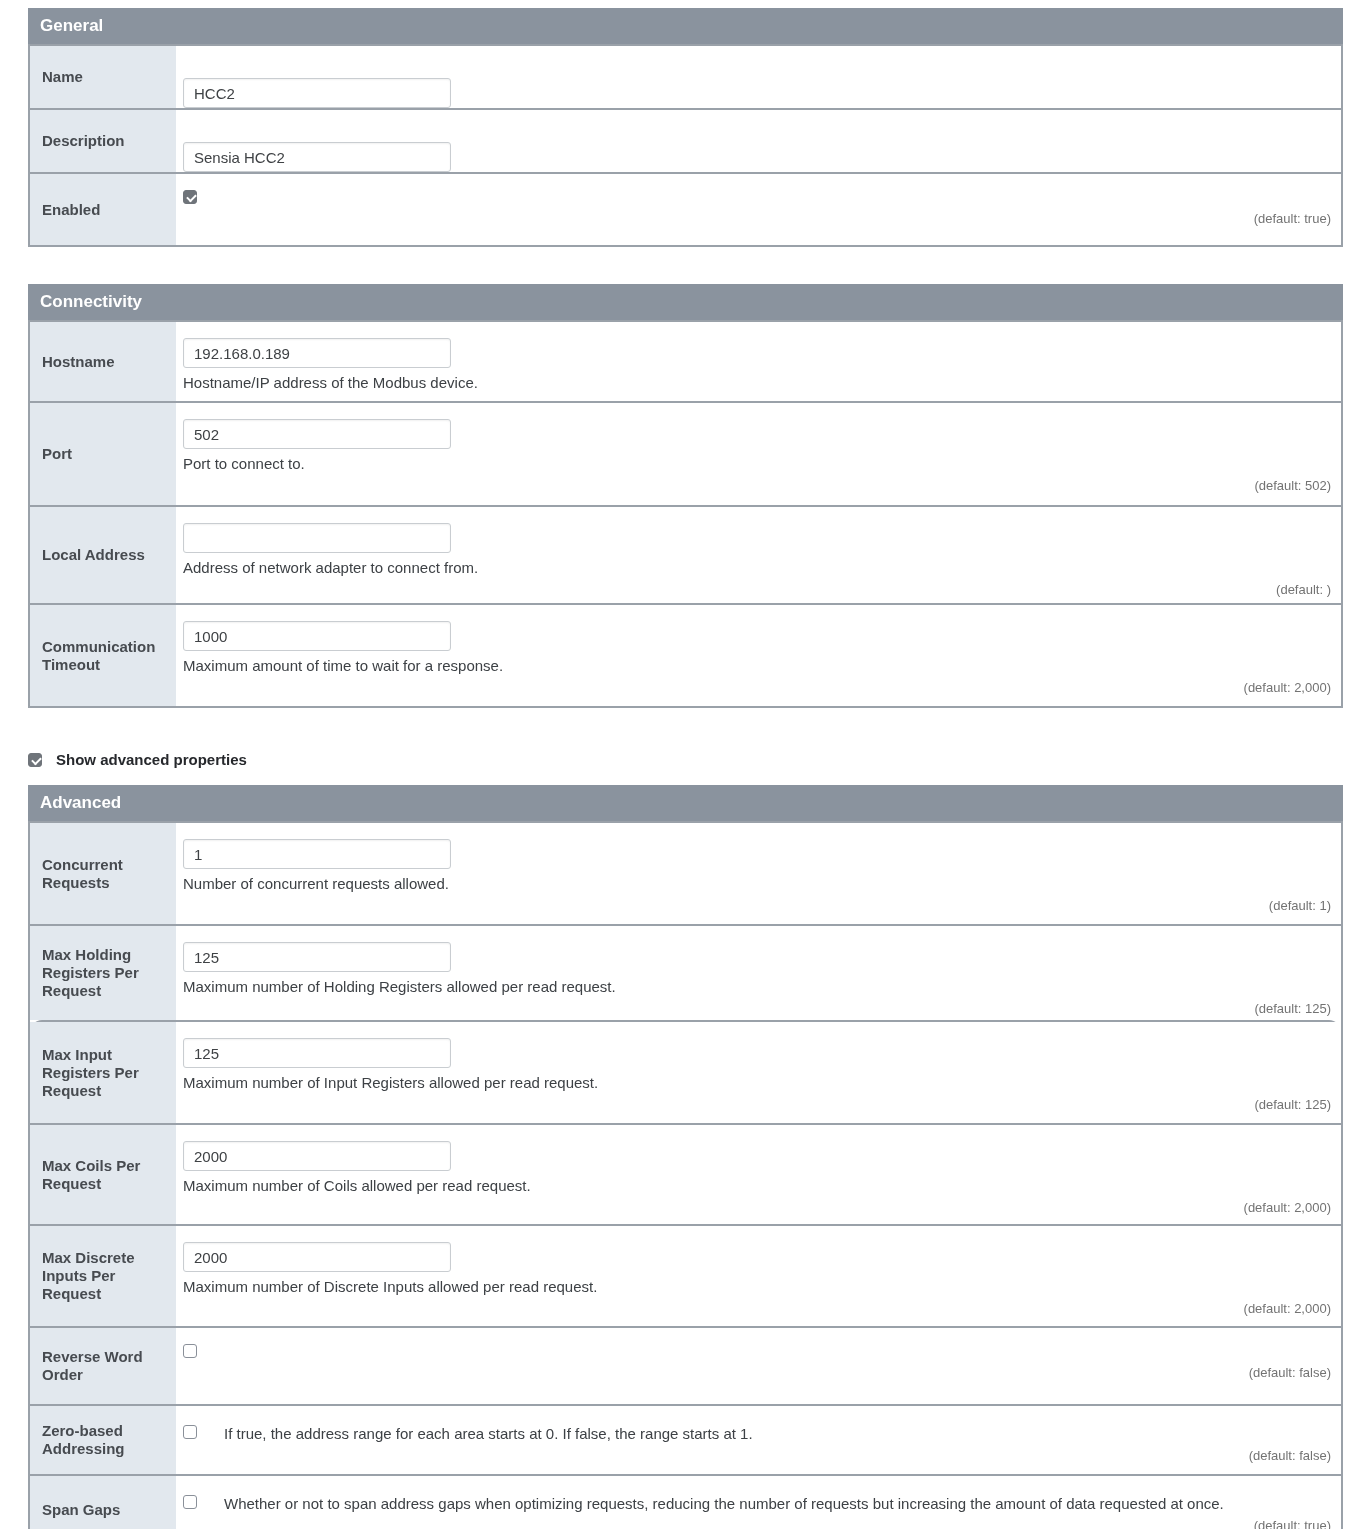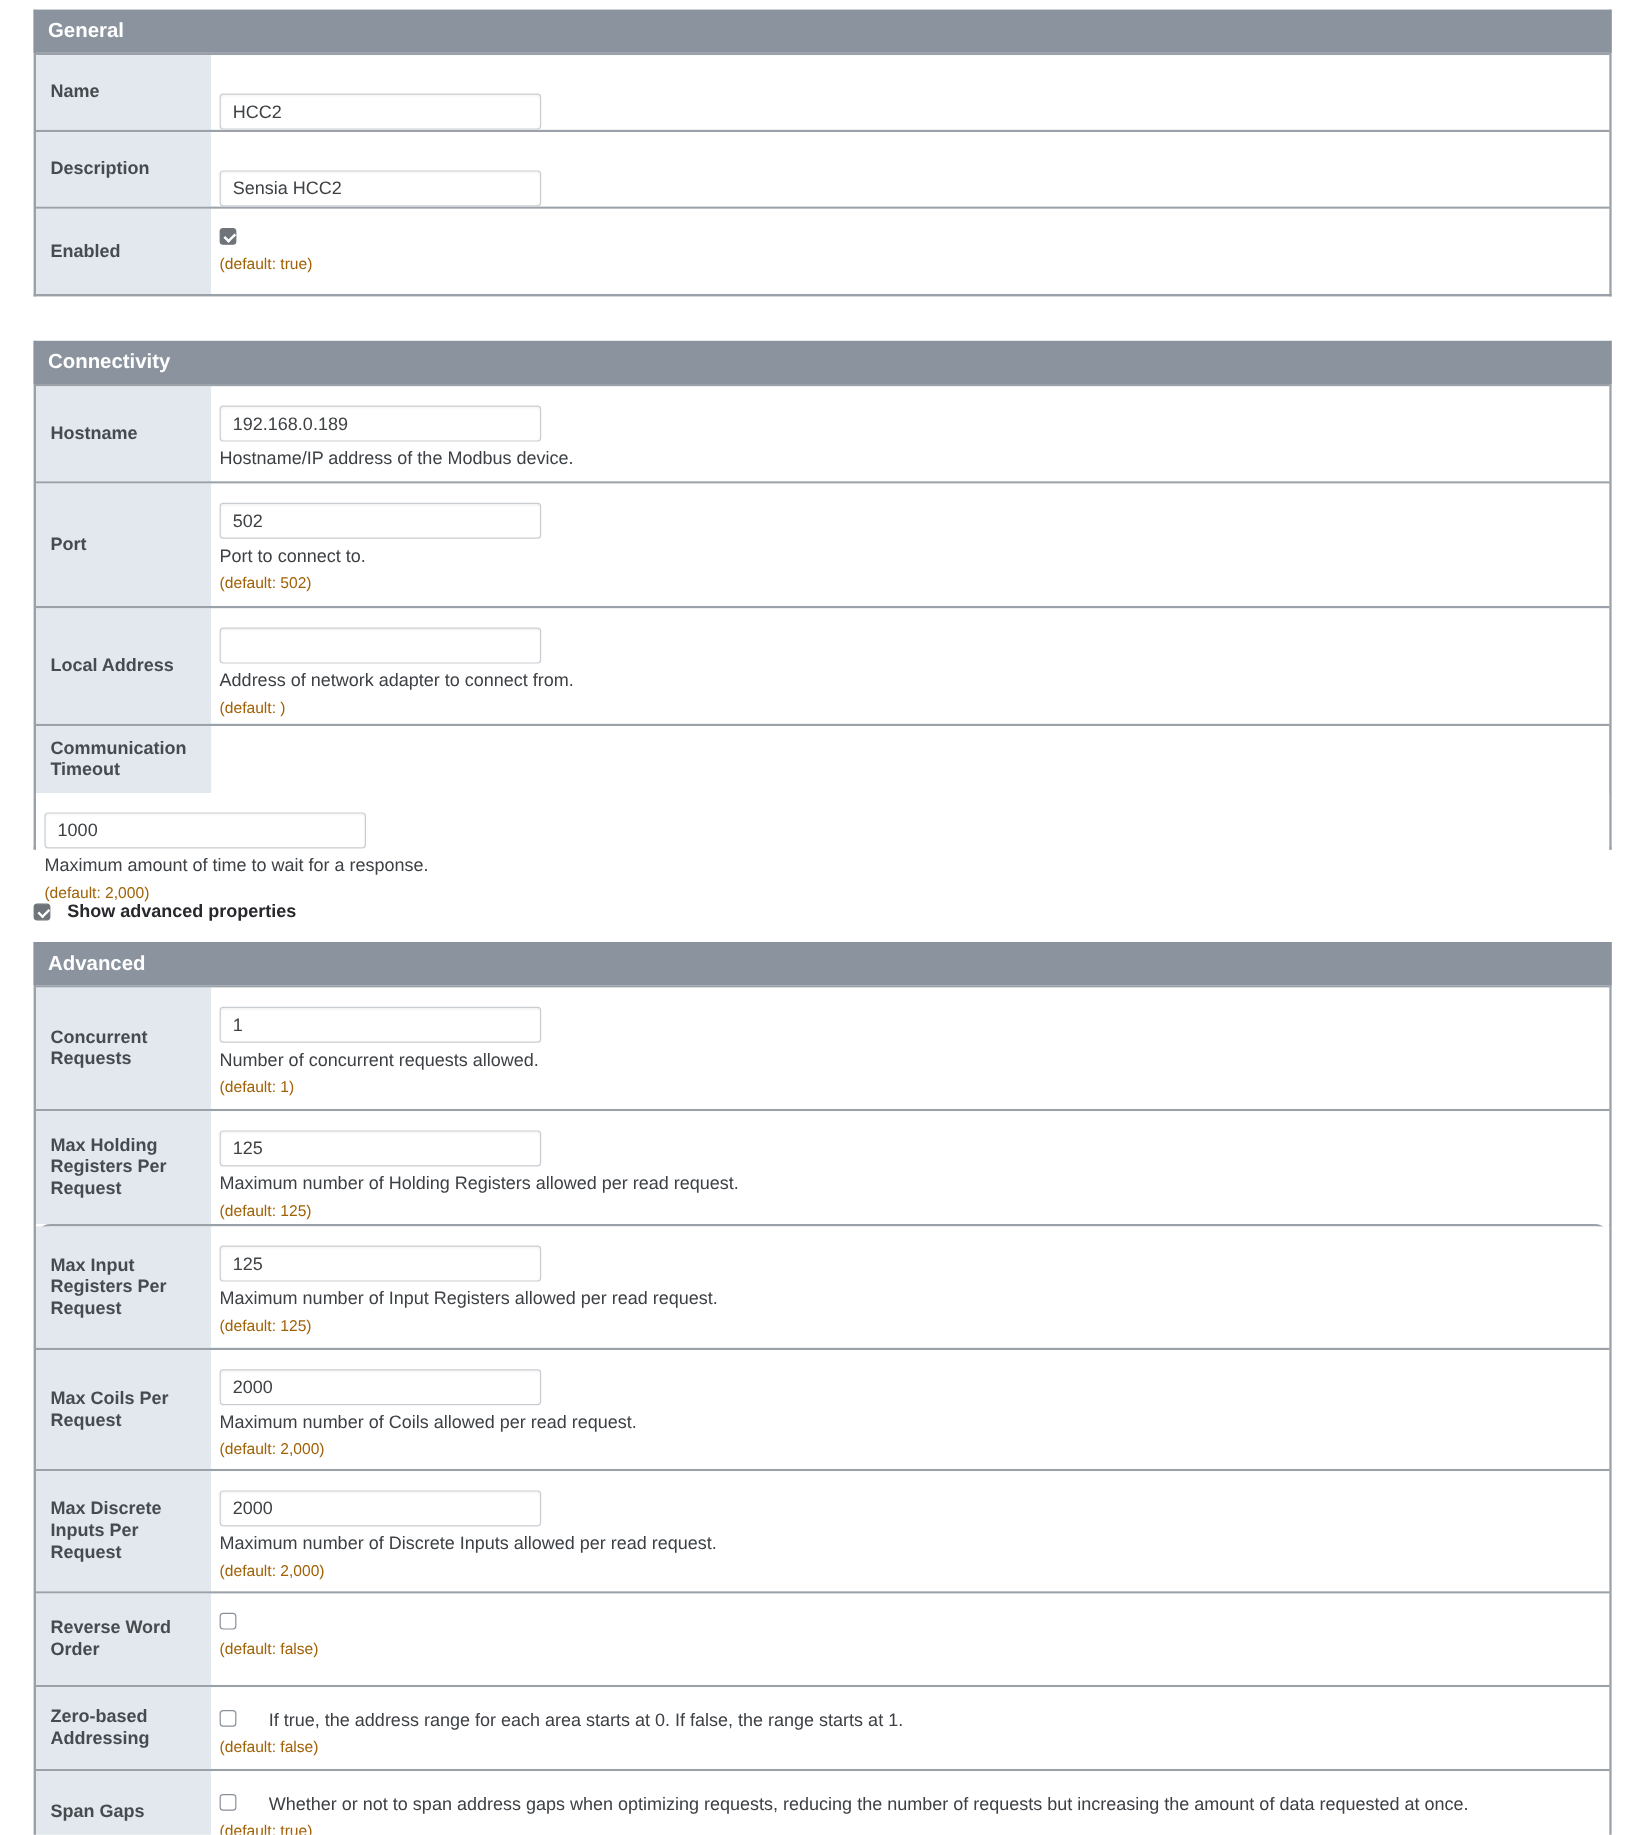--- a/index.html
+++ b/index.html
@@ -45,21 +45,21 @@
     width:268px; height:30px;
     border:1px solid #c9cdd1; border-radius:3px;
     background:#fff;
     box-shadow:inset 0 1px 2px rgba(0,0,0,0.06);
     font-family:"Liberation Sans","DejaVu Sans",sans-serif;
     font-size:15px; color:#3f4245;
     padding:0 10px;
     outline:none;
   }
   .desc { font-size:15px; color:#3d4145; line-height:23px; margin-top:3px; }
-  .default-note { font-size:13px; color:#a16207; line-height:20px; margin-top:1px; }
+  .default-note { font-size:13px; color:#737373; line-height:20px; margin-top:1px;text-align:right; }
   .checkbox {
     display:inline-block; width:14px; height:14px;
     border:1px solid #8a9099; border-radius:3px;
     background:#ffffff; position:relative;
     cursor:pointer; flex:0 0 auto;
   }
   .checkbox.checked { background:#6f747a; border-color:#6f747a; }
   .checkbox.checked::after {
     content:""; position:absolute; left:3px; top:3px;
     width:7px; height:4px;
@@ -69,21 +69,21 @@
   .check-line { display:flex; align-items:flex-start;gap:21px; }
   .check-line .checkbox { margin-top:3px; }
   .check-line .desc { margin:0 0 0 6px; }
   
   .r-name .cell-content, .r-description .cell-content { padding-top:32px; padding-bottom:16px; }
   .r-name, .r-description { height:64px; }
   .r-enabled { height:73px; }
   .r-hostname { height:81px; }
   .r-port { height:104px; }
   .r-local-address { height:98px; }
-  .r-comm-timeout { height:103px;flex-direction:column; }
+  .r-comm-timeout { height:103px; }
   .r-concurrent { height:103px; }
   .r-max-holding { height:96px; }
   .r-max-input { height:103px;border-radius:12px; }
   .r-max-coils { height:101px; }
   .r-max-discrete { height:102px; }
   .r-reverse-word { height:78px; }
   .r-zero-based { height:70px; }
   .r-span-gaps { height:70px; }
   .section-gap { height:37px; }
   .advanced-toggle {

